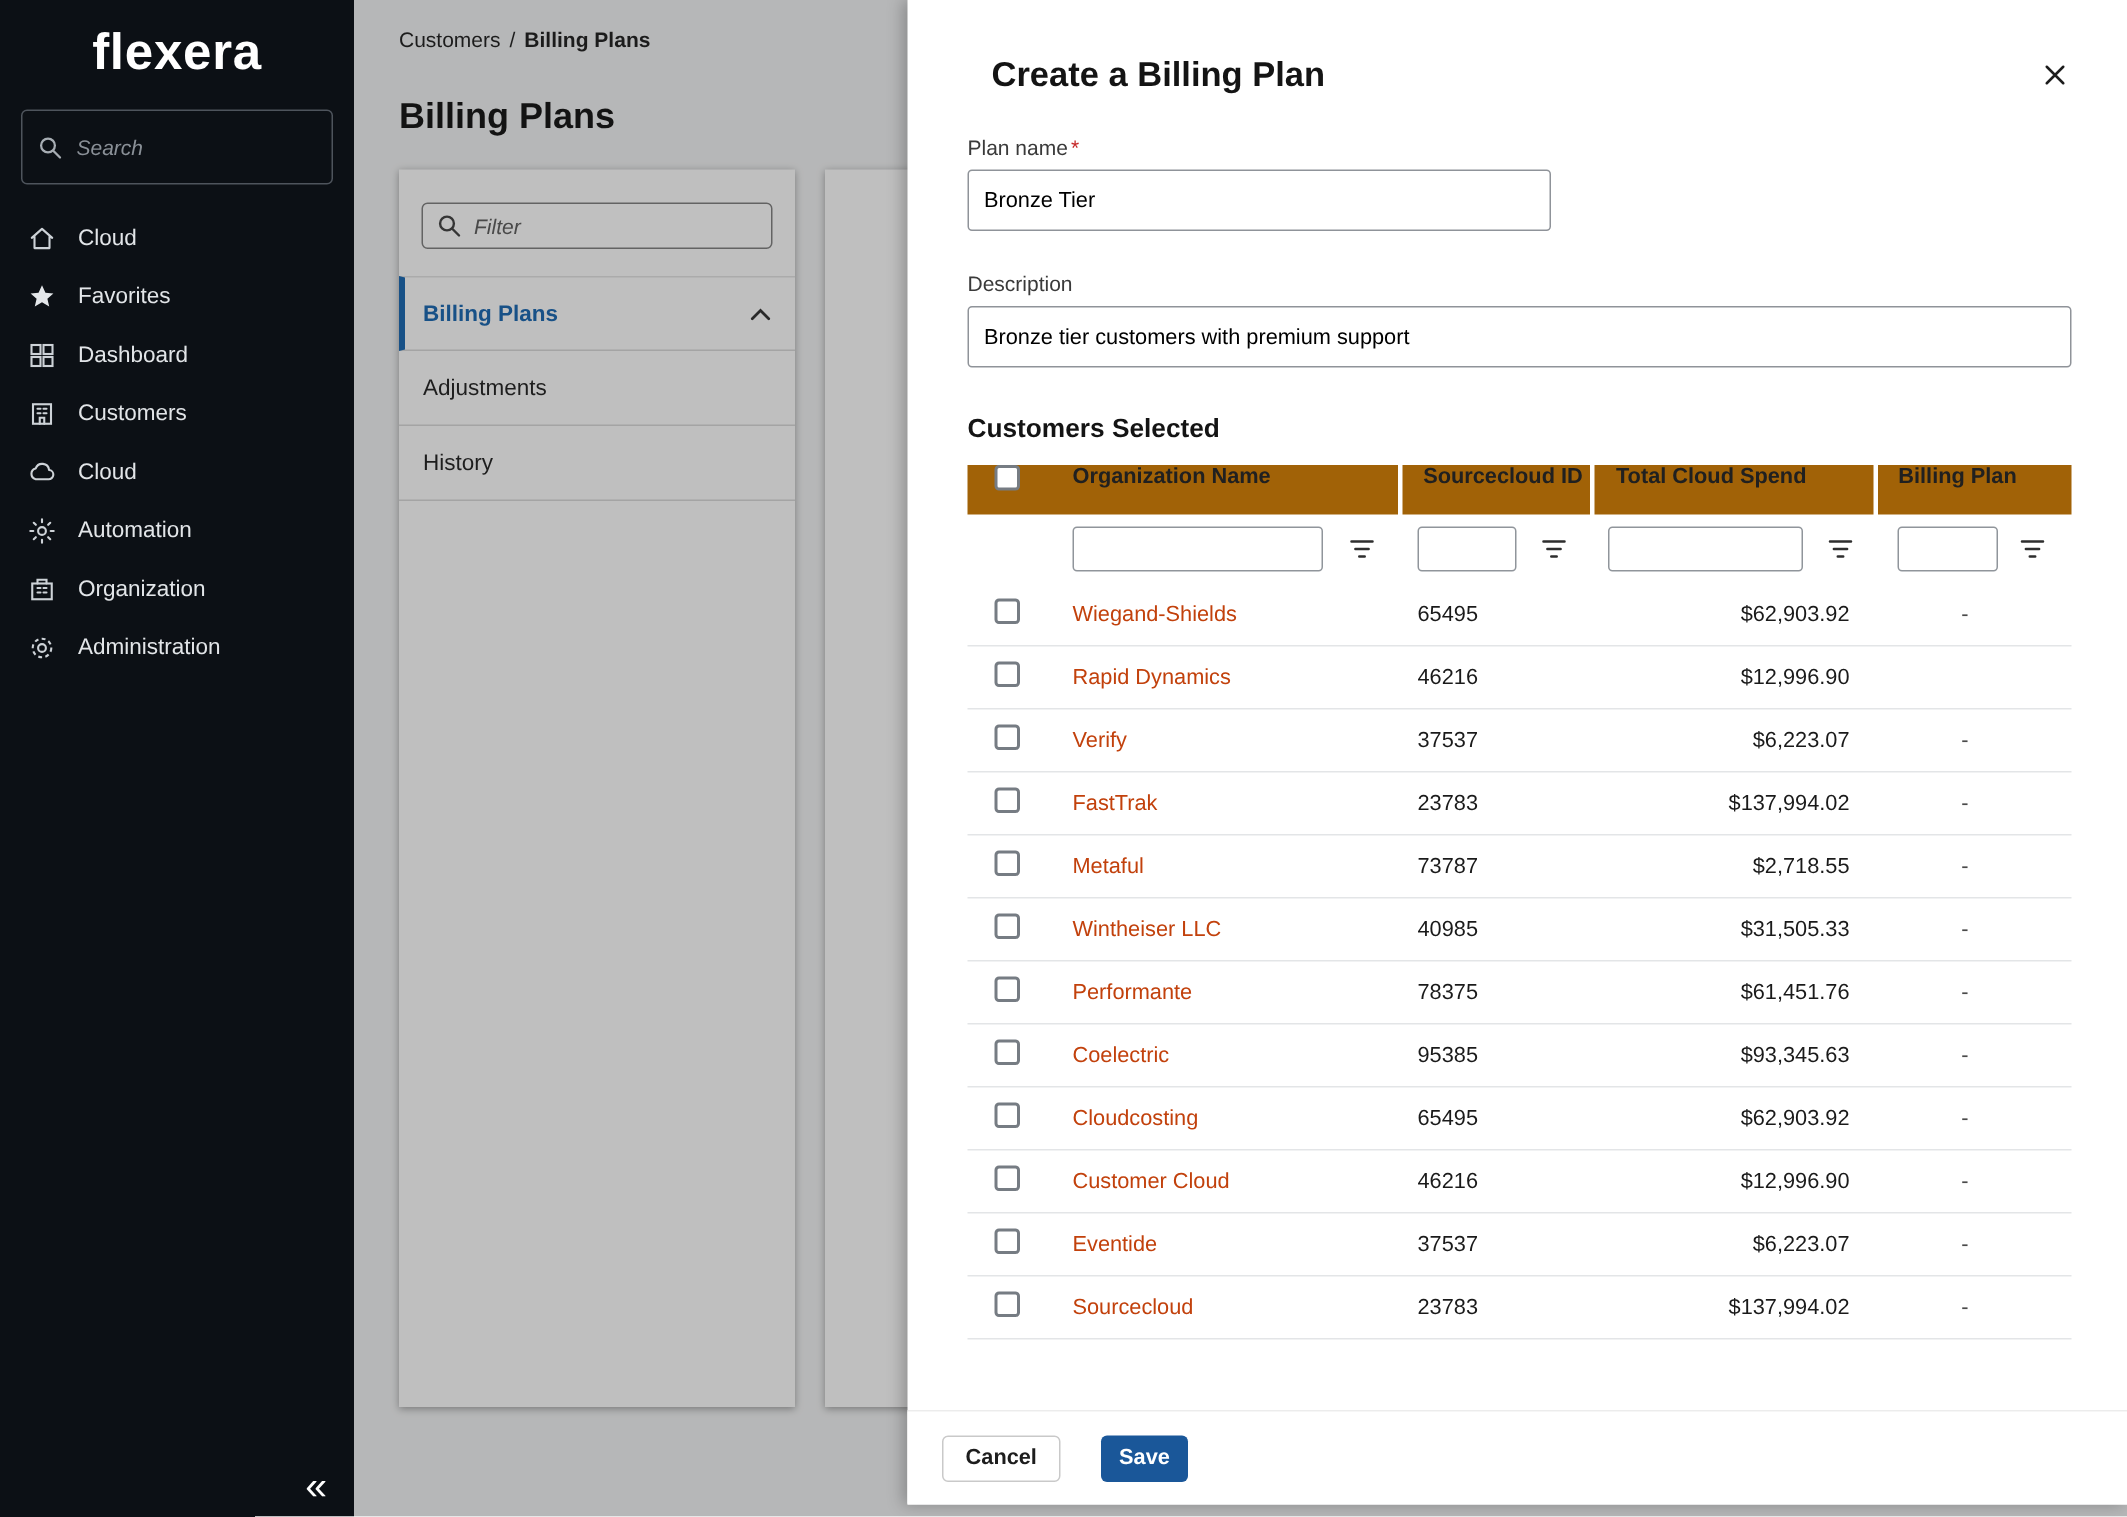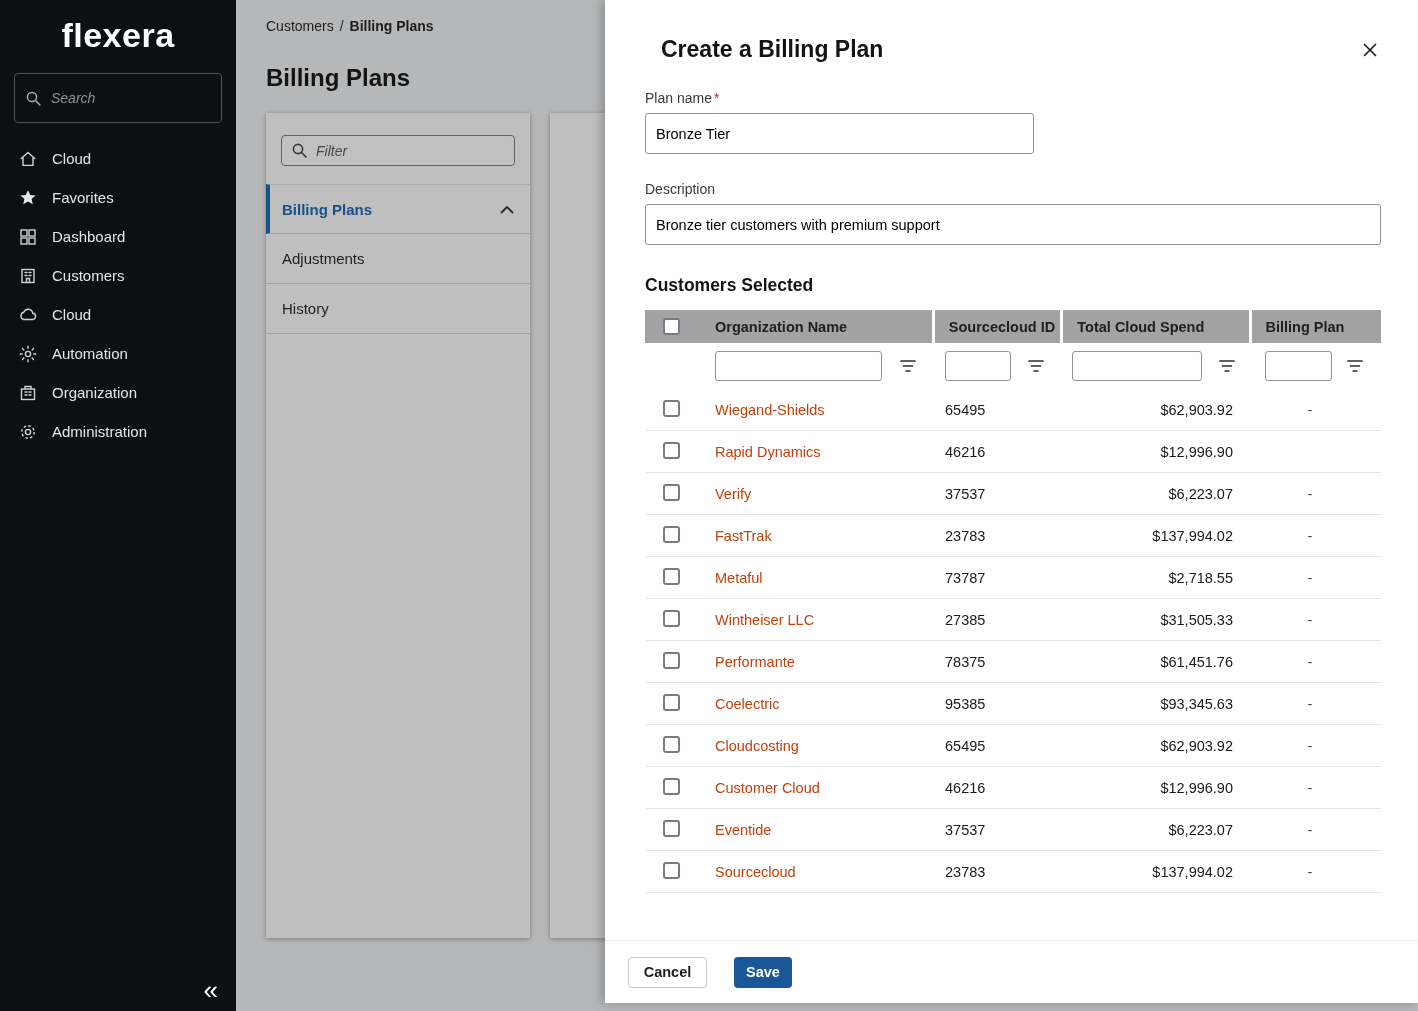--- a/index.html
+++ b/index.html
@@ -63,21 +63,21 @@
   .field-label { font-size: 14px; color: #3A3A3A; margin: 27px 0 7px; display: block; }
   .req { color: var(--required, #C62828); margin-left: 2px; }
   .text-input { height: 41px; border: 1px solid #8F9399; border-radius: 3px;
     padding: 0 10px; font-size: 14.5px; color: #000000; font-family: inherit; outline: none; display: block; }
   .plan-input { width: 389px; }
   .desc-input { width: 736px; }
   .section-title { margin: 30px 0 14px 40px; font-size: 17.5px; font-weight: 700; color: #141414; }
 
   .table { margin-left: 40px; width: 736px; font-size: 14.5px; }
   .thead { display: flex; height: 33px; }
-  .th { background: #a3a3a3; display: flex; align-items: center; font-weight: 600; color: #202020; }
+  .th { background: #a16207; display: flex; font-weight: 600; color: #202020; }
   .th-a { width: 288px; padding-left: 18px; gap: 35px; }
   .th-b { width: 126px; margin-left: 3px; padding-left: 14px; }
   .th-c { width: 186px; margin-left: 3px; padding-left: 14px; }
   .th-d { width: 130px; margin-left: 3px; padding-left: 14px; }
   .checkbox { width: 17px; height: 17px; border: 2px solid #767C83; border-radius: 3px;
     background: #fff; display: inline-block; cursor: pointer; flex: 0 0 auto; }
   .tfilter { display: flex; align-items: center; height: 46px; }
   .f-input { height: 30px; border: 1px solid #90959B; border-radius: 3px; padding: 0 8px;
     font-size: 14px; font-family: inherit; outline: none; }
   .filter-icon { cursor: pointer; display: inline-flex; }
@@ -331,21 +331,21 @@
     <span class="c-name">Metaful</span>
     <span class="c-id">73787</span>
     <span class="c-spend">$2,718.55</span>
     <span class="c-plan">-</span>
   </div>
         <div class="trow">
     <span class="cb-cell">
       <span class="checkbox"></span>
     </span>
     <span class="c-name">Wintheiser LLC</span>
-    <span class="c-id">27385</span>
+    <span class="c-id">40985</span>
     <span class="c-spend">$31,505.33</span>
     <span class="c-plan">-</span>
   </div>
         <div class="trow">
     <span class="cb-cell">
       <span class="checkbox"></span>
     </span>
     <span class="c-name">Performante</span>
     <span class="c-id">78375</span>
     <span class="c-spend">$61,451.76</span>

